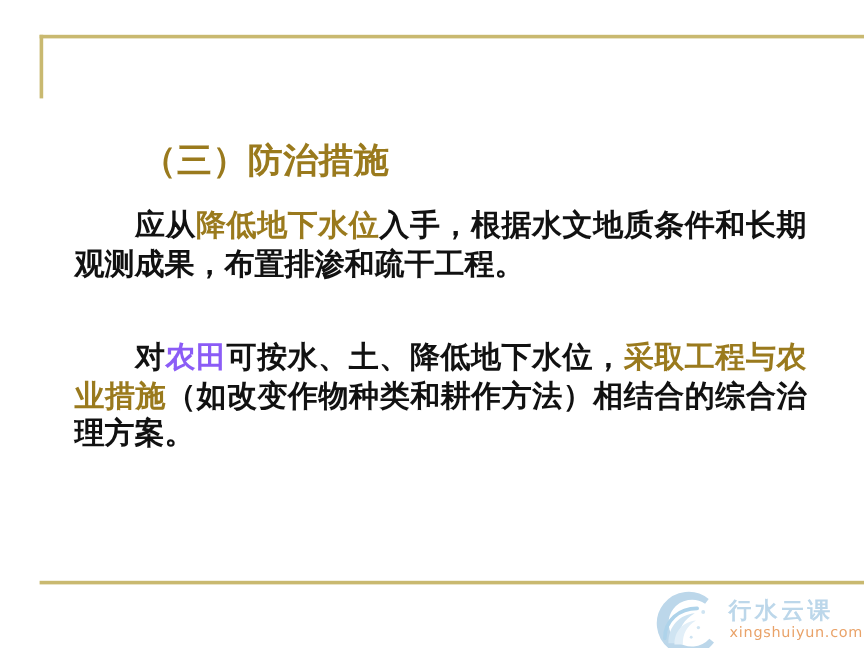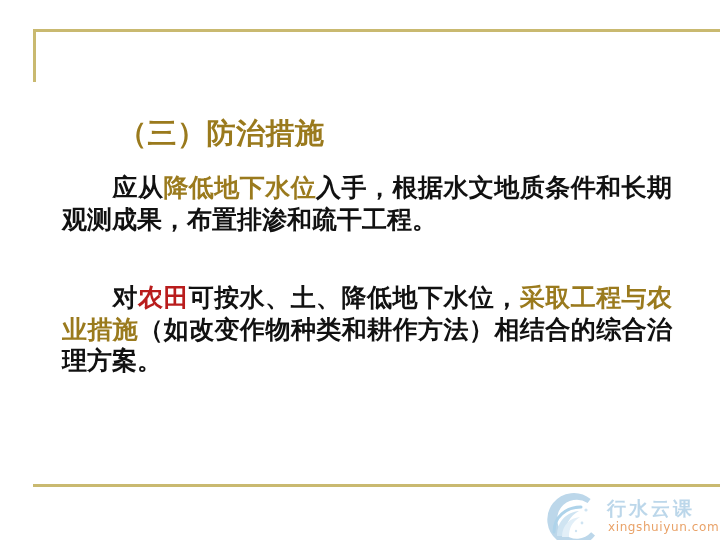--- a/index.html
+++ b/index.html
@@ -70,21 +70,21 @@
     line-height: 1.26;
     color: #111111;
     text-align: justify;
     text-justify: inter-ideograph;
   }
   .para-1 { top: 172px; }
   .para-2 { top: 282px; }
   .indent { display: inline-block; width: 2em; }
 
   .c-gold  { color: #9a7a1d; }
-  .c-green { color: #b91c1c; }
+  .c-green { color: #8b5cf6; }
   .c-black { color: #111111; }
 
   
   .logo {
     position: absolute;
     left: 543px;
     top: 490px;
     width: 172px;
     height: 62px;
   }

